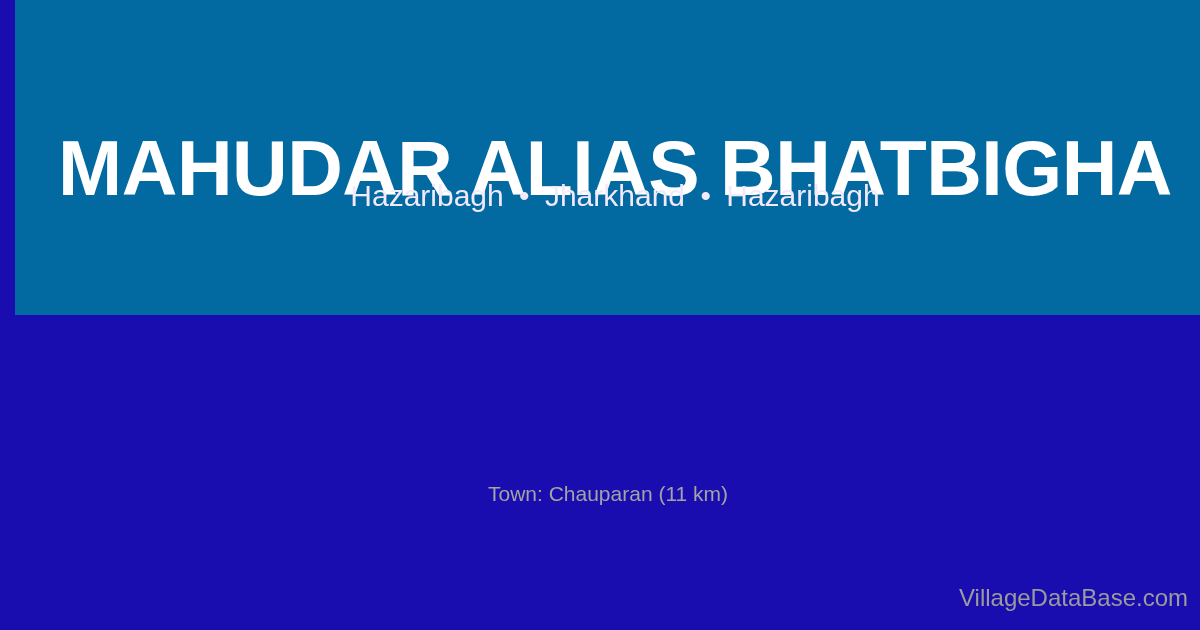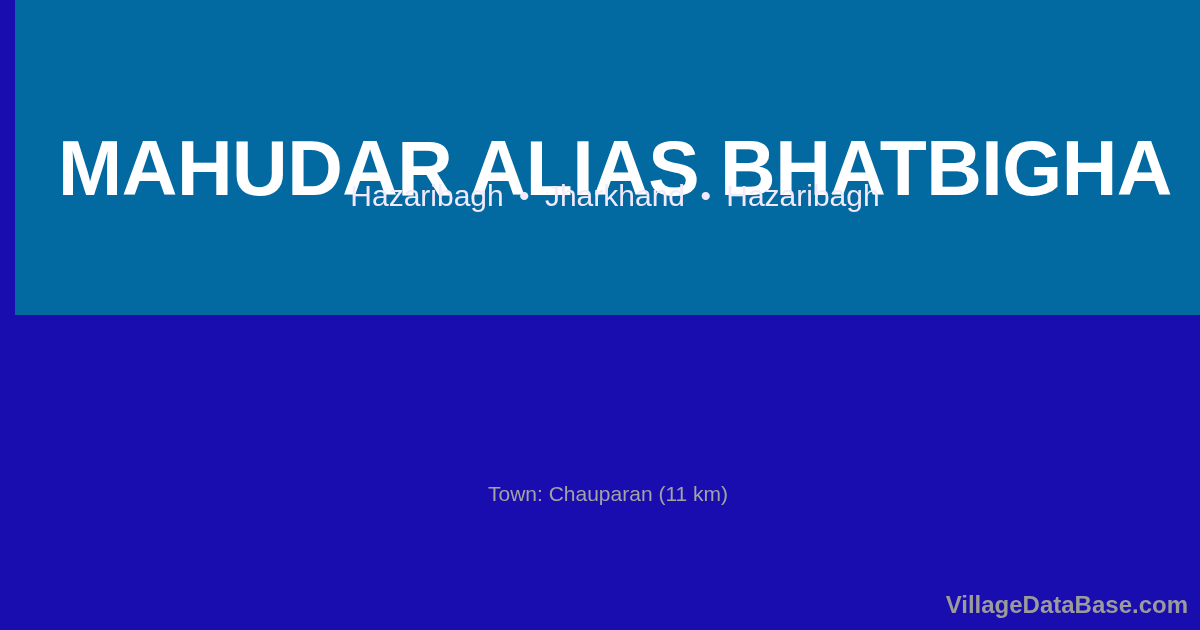--- a/index.html
+++ b/index.html
@@ -85,25 +85,25 @@
     color: #a3a3a3;
     font-size: 21px;
     line-height: 1;
     font-weight: 400;
     white-space: nowrap;
   }
 
   #site-watermark {
     position: absolute;
     right: 12px;
-    bottom: 13px;
+    bottom: 20px;
     color: #9B9B9B;
     font-size: 24px;
     line-height: 1;
-    font-weight: 700;
+    font-weight: 400;
     letter-spacing: 0px;
     white-space: nowrap;
     text-align: center;
   }
 </style>
 </head>
 <body>
 
 <div id="card">
 

